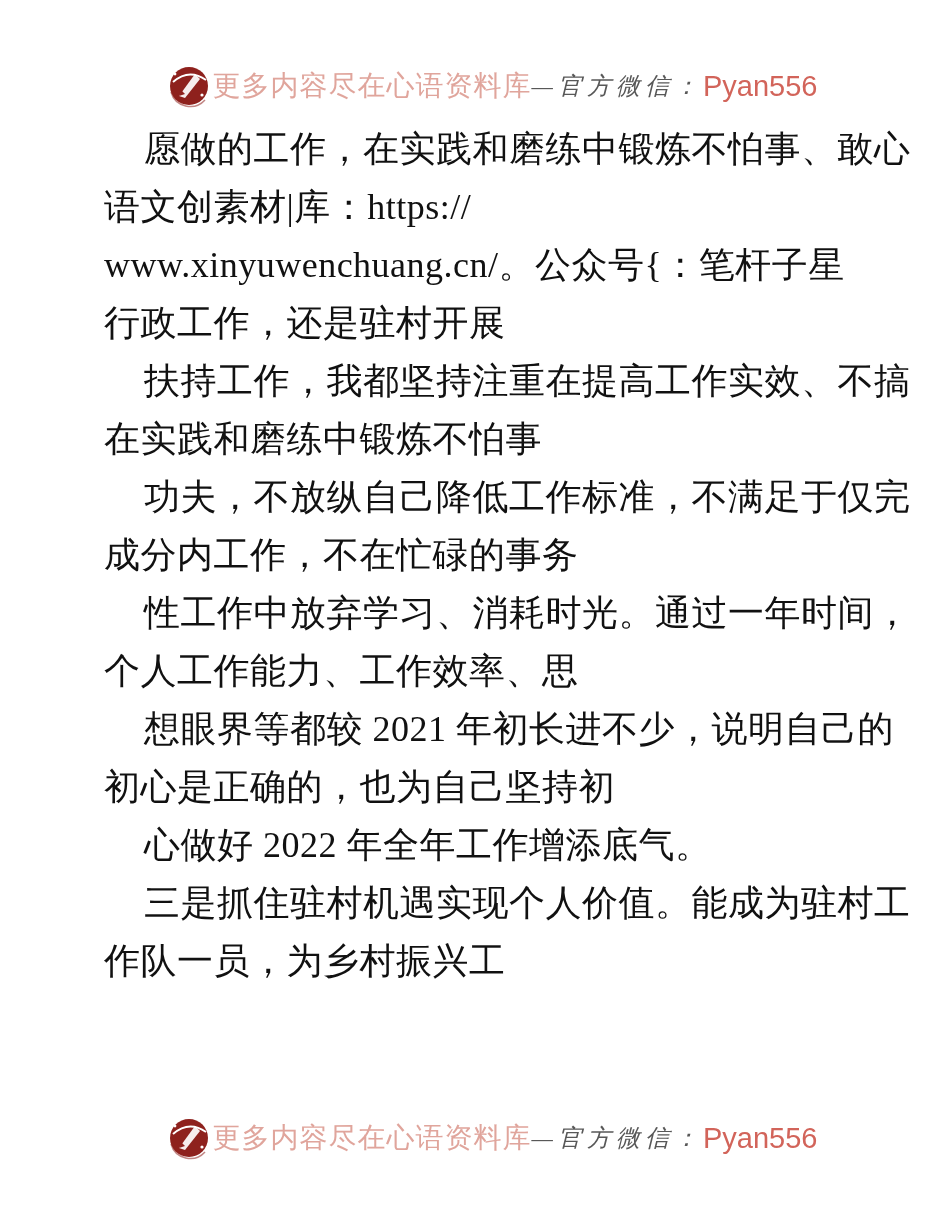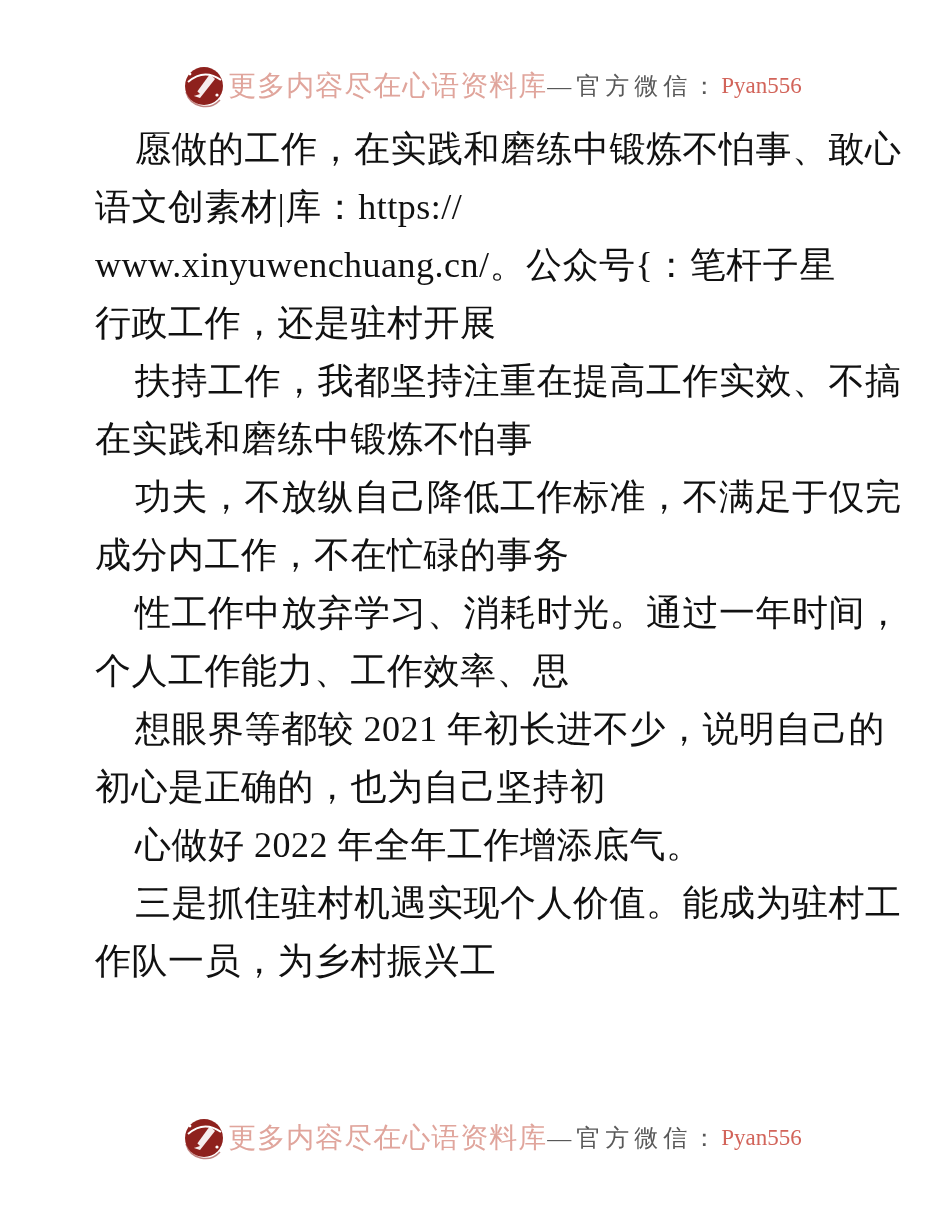--- a/index.html
+++ b/index.html
@@ -28,32 +28,33 @@
   .logo svg{width:48px;height:48px;display:block;}
   .brand{
     font-size:28px;
     color:var(--c-brand);
     letter-spacing:1px;
     white-space:nowrap;
   }
   .wm-label{
     font-size:24px;
     color:var(--c-label);
+    font-style:italic;
     letter-spacing:5px;
     white-space:nowrap;
   }
   .wm-id{
-    font-size:23px;
+    font-size:29px;
     color:var(--c-id);
-    font-family:Liberation Serif, serif;
+    font-family:Liberation Sans, sans-serif;
     white-space:nowrap;
   }
   .doc-body{
     position:absolute;
-    left:95px;top:120px;width:775px;
+    left:104px;top:120px;width:775px;
   }
   .line{
     font-size:36px;
     line-height:58px;
     height:58px;
     color:var(--c-text);
     letter-spacing:0.5px;
     white-space:nowrap;
   }
   .line.indent{padding-left:40px;}

